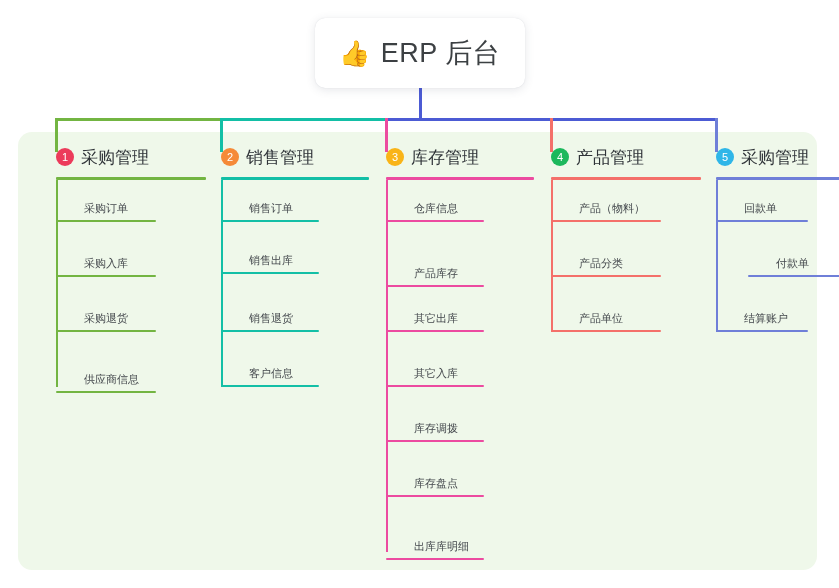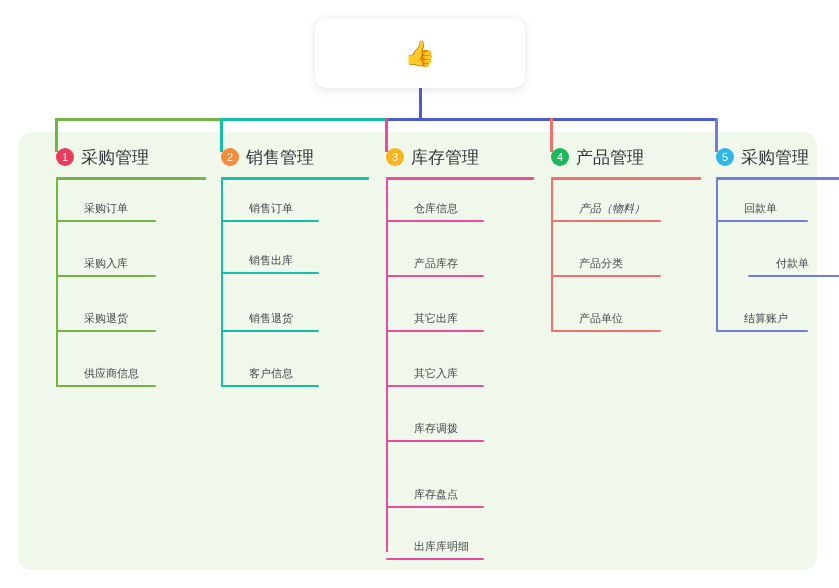--- a/index.html
+++ b/index.html
@@ -137,20 +137,21 @@
   }
 </style>
 </head>
 <body>
 
 <div id="panel"></div>
 
 <div id="root-card">
   <div class="root-inner">
     <span class="thumb">👍</span>
+    <span class="root-text">ERP 后台</span>
   </div>
 </div>
 
 <div id="connector-layer">
     <div class="conn" style="left: 419px; top: 88px; width: 3px; height: 32px; background: rgb(76, 91, 212);"></div>
     <div class="conn" style="left: 55px; top: 118px; width: 168px; height: 3px; background: rgb(115, 181, 66);"></div>
     <div class="conn" style="left: 221px; top: 118px; width: 166px; height: 3px; background: rgb(19, 191, 166);"></div>
     <div class="conn" style="left: 386px; top: 118px; width: 332px; height: 3px; background: rgb(76, 91, 212);"></div>
     <div class="conn" style="left: 55px; top: 118px; width: 3px; height: 34px; background: rgb(115, 181, 66);"></div>
     <div class="conn" style="left: 220px; top: 118px; width: 3px; height: 34px; background: rgb(19, 191, 166);"></div>
@@ -173,21 +174,21 @@
           <div class="item-rule" style="width: 100px; background: rgb(115, 181, 66);"></div>
         </div>
         <div class="item" style="top: 61px; width: 100px;">
           <span class="item-label">采购入库</span>
           <div class="item-rule" style="width: 100px; background: rgb(115, 181, 66);"></div>
         </div>
         <div class="item" style="top: 116px; width: 100px;">
           <span class="item-label">采购退货</span>
           <div class="item-rule" style="width: 100px; background: rgb(115, 181, 66);"></div>
         </div>
-        <div class="item" style="top: 171px; width: 100px;">
+        <div class="item" style="top: 177px; width: 100px;">
           <span class="item-label">供应商信息</span>
           <div class="item-rule" style="width: 100px; background: rgb(115, 181, 66);"></div>
         </div>
       </div>
     </div>
     <div class="column" style="left: 199px;">
       <div class="col-head">
         <span class="badge" style="background: rgb(245, 138, 56);">2</span>
         <span class="head-label">销售管理</span>
       </div>
@@ -217,55 +218,55 @@
         <span class="badge" style="background: rgb(249, 180, 24);">3</span>
         <span class="head-label">库存管理</span>
       </div>
       <div class="head-rule" style="width: 148px; background: rgb(236, 75, 160);"></div>
       <div class="items">
         <div class="spine" style="height: 372px; background: rgb(236, 75, 160);"></div>
         <div class="item" style="top: 6px; width: 98px;">
           <span class="item-label">仓库信息</span>
           <div class="item-rule" style="width: 98px; background: rgb(236, 75, 160);"></div>
         </div>
-        <div class="item" style="top: 61px; width: 98px;">
+        <div class="item" style="top: 71px; width: 98px;">
           <span class="item-label">产品库存</span>
           <div class="item-rule" style="width: 98px; background: rgb(236, 75, 160);"></div>
         </div>
         <div class="item" style="top: 116px; width: 98px;">
           <span class="item-label">其它出库</span>
           <div class="item-rule" style="width: 98px; background: rgb(236, 75, 160);"></div>
         </div>
         <div class="item" style="top: 171px; width: 98px;">
           <span class="item-label">其它入库</span>
           <div class="item-rule" style="width: 98px; background: rgb(236, 75, 160);"></div>
         </div>
         <div class="item" style="top: 226px; width: 98px;">
           <span class="item-label">库存调拨</span>
           <div class="item-rule" style="width: 98px; background: rgb(236, 75, 160);"></div>
         </div>
-        <div class="item" style="top: 292px; width: 98px;">
+        <div class="item" style="top: 281px; width: 98px;">
           <span class="item-label">库存盘点</span>
           <div class="item-rule" style="width: 98px; background: rgb(236, 75, 160);"></div>
         </div>
         <div class="item" style="top: 344px; width: 98px;">
           <span class="item-label">出库库明细</span>
           <div class="item-rule" style="width: 98px; background: rgb(236, 75, 160);"></div>
         </div>
       </div>
     </div>
     <div class="column" style="left: 529px;">
       <div class="col-head">
         <span class="badge" style="background: rgb(28, 184, 92);">4</span>
         <span class="head-label">产品管理</span>
       </div>
       <div class="head-rule" style="width: 150px; background: rgb(244, 112, 106);"></div>
       <div class="items">
         <div class="spine" style="height: 152px; background: rgb(244, 112, 106);"></div>
-        <div class="item" style="top: 6px; width: 110px; font-style: italic;">
+        <div class="item" style="top: 6px; width: 110px;">
           <span class="item-label">产品（物料）</span>
           <div class="item-rule" style="width: 110px; background: rgb(244, 112, 106);"></div>
         </div>
         <div class="item" style="top: 61px; width: 110px;">
           <span class="item-label">产品分类</span>
           <div class="item-rule" style="width: 110px; background: rgb(244, 112, 106);"></div>
         </div>
         <div class="item" style="top: 116px; width: 110px;">
           <span class="item-label">产品单位</span>
           <div class="item-rule" style="width: 110px; background: rgb(244, 112, 106);"></div>

